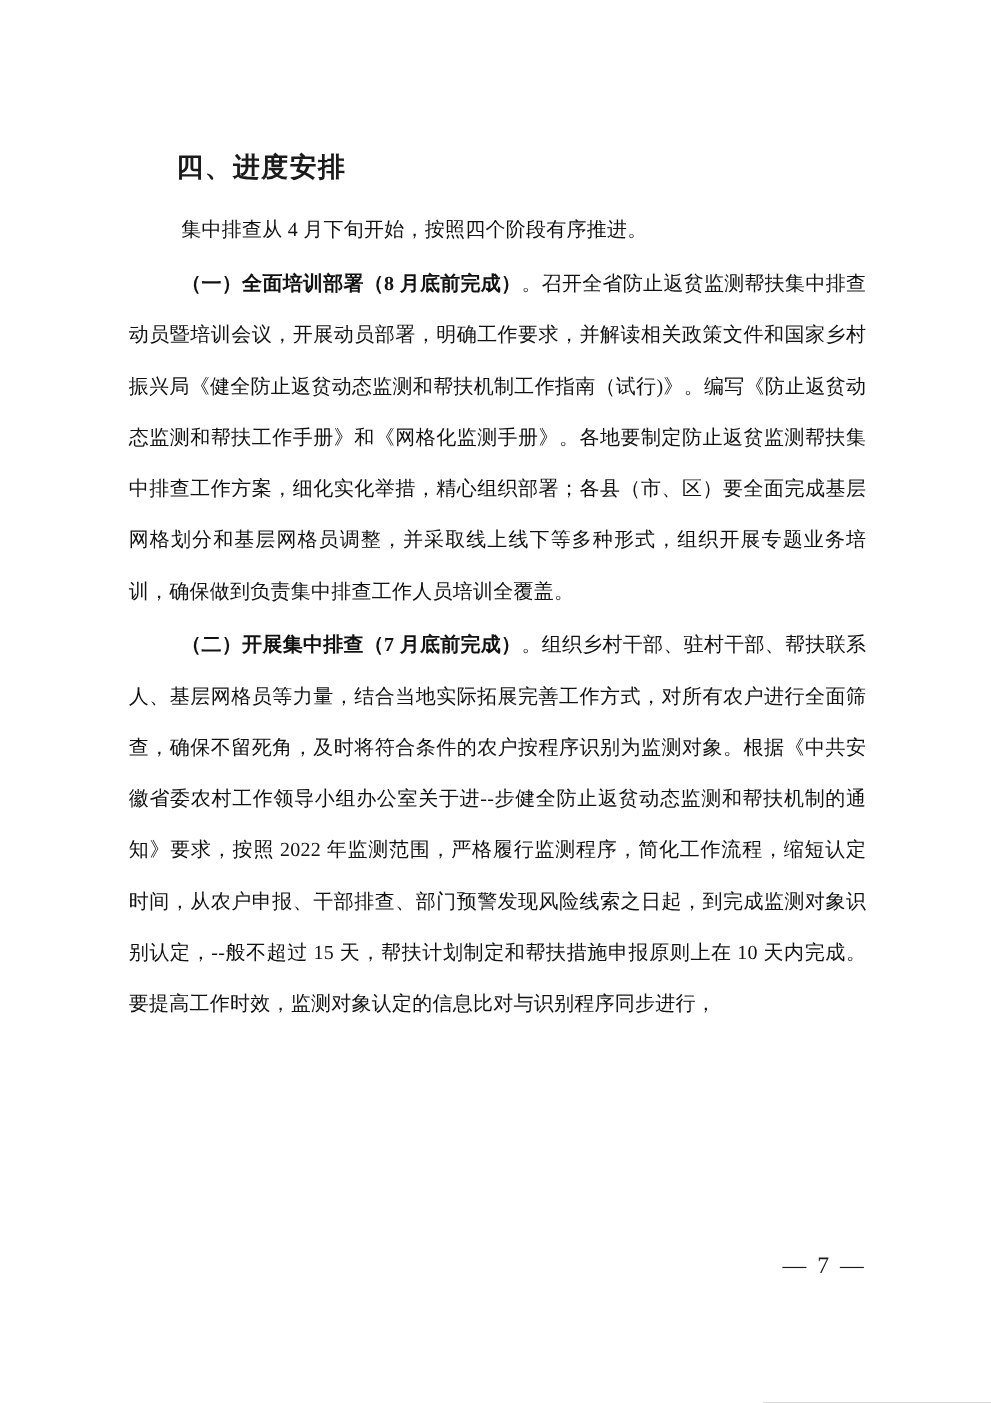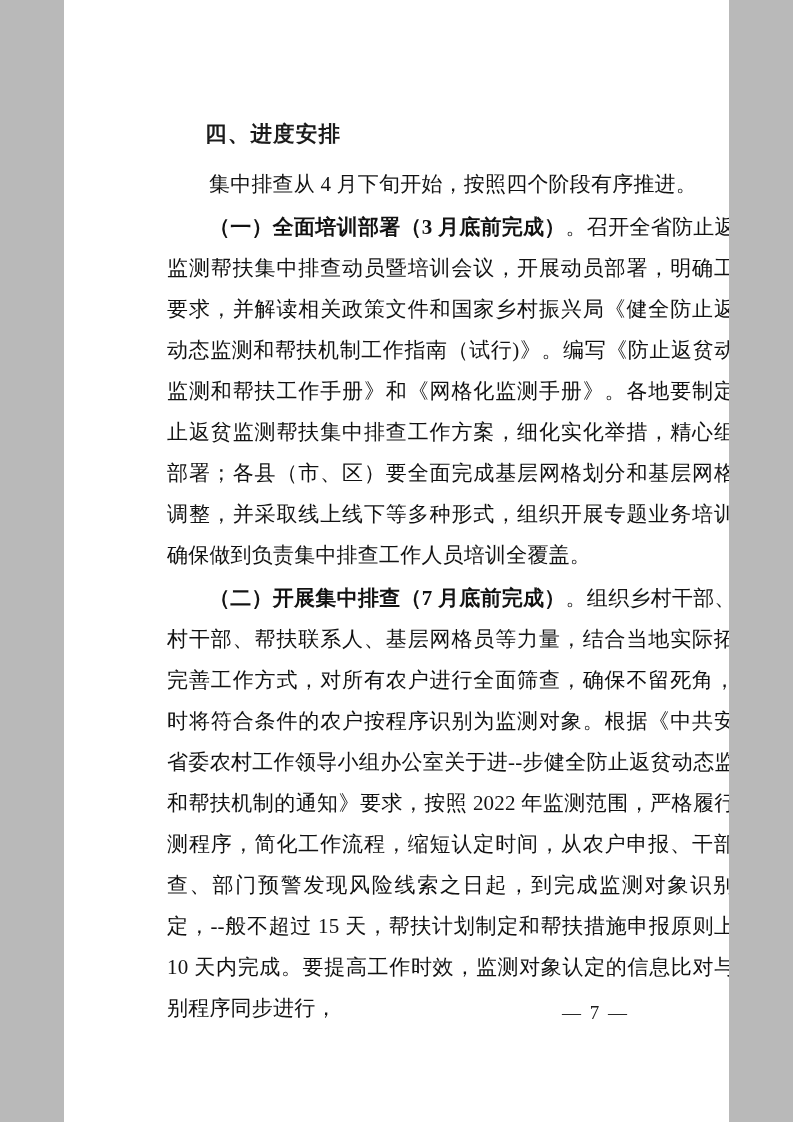--- a/index.html
+++ b/index.html
@@ -2,21 +2,21 @@
 <html><head>
 <meta charset="utf-8">
 <style>
   html, body {
     margin: 0;
     padding: 0;
     background: #b9b9b9;
   }
   .page {
     position: relative;
-    width: 665px;
+    width: 793px;
     height: 1122px;
     background: #ffffff;
     margin: 0 auto;
     overflow: hidden;
     box-sizing: border-box;
   }
   .content {
     position: absolute;
     left: 103px;
     top: 118px;
@@ -27,21 +27,21 @@
     font-weight: bold;
     font-size: 21.5px;
     color: #1b1b1b;
     letter-spacing: 1.2px;
     margin: 0 0 14px 0;
     text-indent: 38px;
     line-height: 1.5;
   }
   .para {
     font-family: "Liberation Serif", "DejaVu Serif", serif;
-    font-size: 21px;
+    font-size: 16px;
     color: #121212;
     line-height: 41px;
     margin: 0 0 2px 0;
     text-indent: 42px;
     text-align: justify;
     text-justify: inter-ideograph;
     letter-spacing: 0.2px;
     word-break: break-all;
   }
   .para.tight {
@@ -63,20 +63,20 @@
 </head>
 <body>
 
 <div class="page">
   <div class="content">
 
     <h2 class="heading">四、进度安排</h2>
 
     <p class="para"><span>集中排查从 4 月下旬开始，按照四个阶段有序推进。</span></p>
 
-    <p class="para"><span class="bold-seg">（一）全面培训部署（3 月底前完成）</span><span>。召开全省防止返贫监测帮扶集中排查动员暨培训会议，开展动员部署，明确工作要求，并解读相关政策文件和国家乡村振兴局《健全防止返贫动态监测和帮扶机制工作指南（试行)》。编写《防止返贫动态监测和帮扶工作手册》和《网格化监测手册》。各地要制定防止返贫监测帮扶集中排查工作方案，细化实化举措，精心组织部署；各县（市、区）要全面完成基层网格划分和基层网格员调整，并采取线上线下等多种形式，组织开展专题业务培训，确保做到负责集中排查工作人员培训全覆盖。</span></p>
+    <p class="para"><span class="bold-seg">（一）全面培训部署（8 月底前完成）</span><span>。召开全省防止返贫监测帮扶集中排查动员暨培训会议，开展动员部署，明确工作要求，并解读相关政策文件和国家乡村振兴局《健全防止返贫动态监测和帮扶机制工作指南（试行)》。编写《防止返贫动态监测和帮扶工作手册》和《网格化监测手册》。各地要制定防止返贫监测帮扶集中排查工作方案，细化实化举措，精心组织部署；各县（市、区）要全面完成基层网格划分和基层网格员调整，并采取线上线下等多种形式，组织开展专题业务培训，确保做到负责集中排查工作人员培训全覆盖。</span></p>
 
     <p class="para tight"><span class="bold-seg">（二）开展集中排查（7 月底前完成）</span><span>。组织乡村干部、驻村干部、帮扶联系人、基层网格员等力量，结合当地实际拓展完善工作方式，对所有农户进行全面筛查，确保不留死角，及时将符合条件的农户按程序识别为监测对象。根据《中共安徽省委农村工作领导小组办公室关于进--步健全防止返贫动态监测和帮扶机制的通知》要求，按照 2022 年监测范围，严格履行监测程序，简化工作流程，缩短认定时间，从农户申报、干部排查、部门预警发现风险线索之日起，到完成监测对象识别认定，--般不超过 15 天，帮扶计划制定和帮扶措施申报原则上在 10 天内完成。要提高工作时效，监测对象认定的信息比对与识别程序同步进行，</span></p>
 
   </div>
 
   <div class="page-number">— 7 —</div>
 </div>
 
 </body></html>

